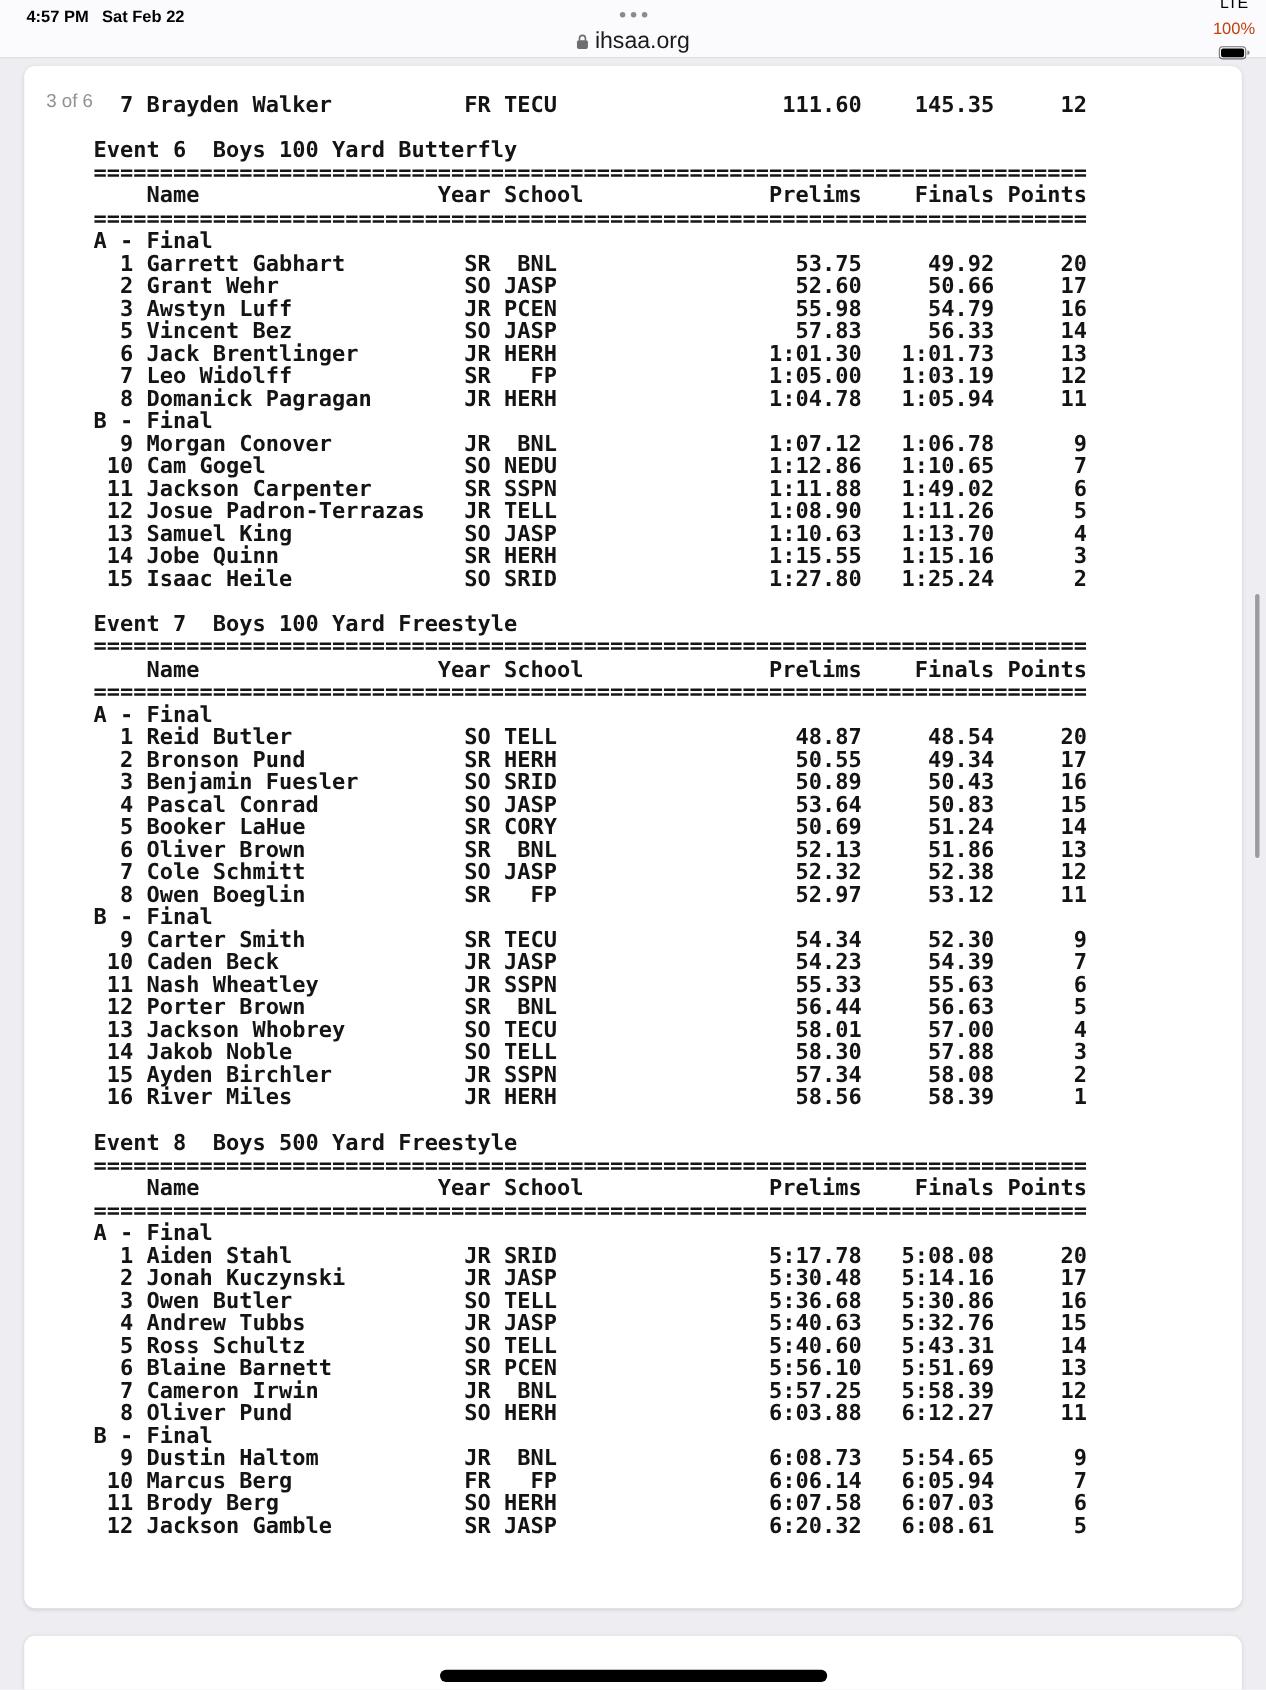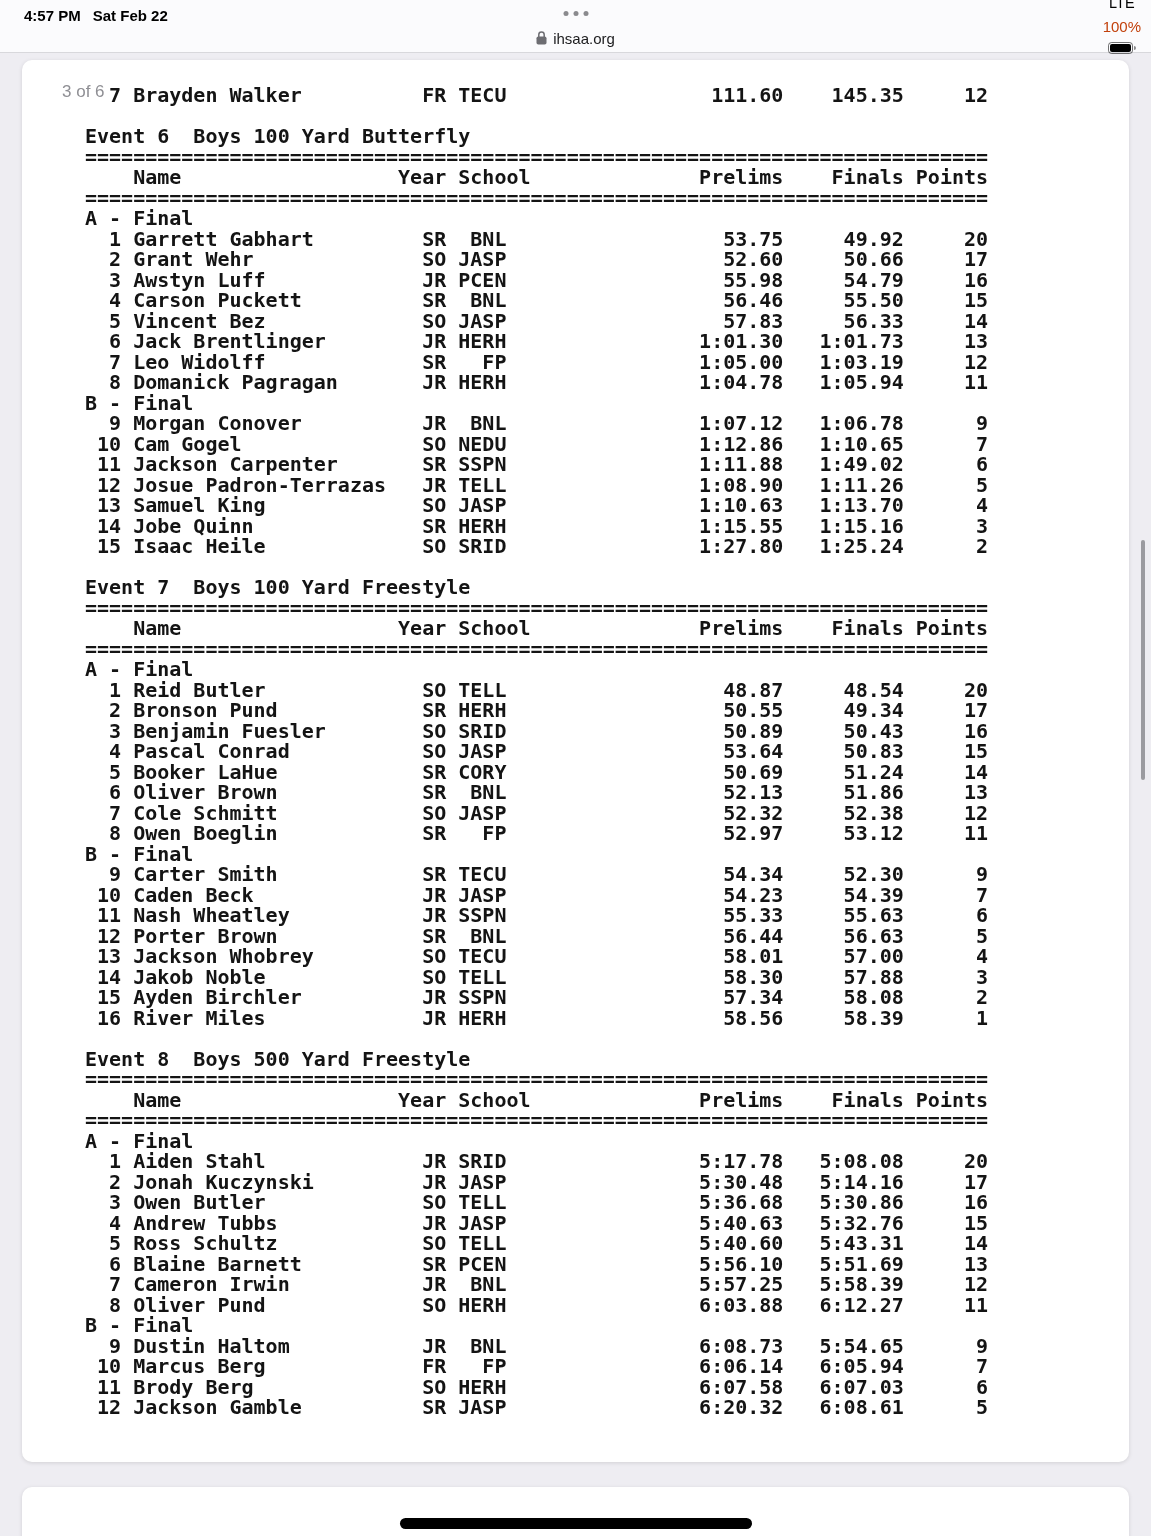--- a/index.html
+++ b/index.html
@@ -55,26 +55,26 @@
   }
   .batt-fill{display:block;width:100%;height:100%;background:#000;border-radius:2px;}
   .batt-nub{width:1.5px;height:4px;background:rgba(0,0,0,0.45);
     border-radius:0 2px 2px 0;margin-left:1px;display:block;}
   .url-row{
     position:absolute;top:27px;left:0;width:100%;height:22px;
     display:flex;align-items:center;justify-content:center;gap:6px;
     cursor:pointer;
   }
   .lock svg{display:block;}
-  .url-domain{font-size:15px;color:#1b1b1d;}
+  .url-domain{font-size:21px;color:#1b1b1d;}
   
   .viewer{position:absolute;top:54px;left:0;width:1151px;height:1482px;background:var(--page-bg);}
   .page-indicator{
     position:absolute;left:42px;top:28px;
-    font-size:17px;color:var(--muted);z-index:3;margin-left:20px;
+    font-size:17px;color:var(--muted);z-index:3;
   }
   .pdf-page{
     position:absolute;left:22px;width:1107px;
     background:var(--card-bg);
     border-radius:10px;
     box-shadow:0 1px 4px rgba(0,0,0,0.12);
   }
   .pdf-page.p3{top:6px;height:1402px;}
   .pdf-page.p4{top:1433px;height:120px;}
   
@@ -147,21 +147,20 @@
         <div class="ln row">  7 Brayden Walker          FR TECU                 111.60    145.35     12</div>
         <div class="ln blank"></div>
         <div class="ln title">Event 6  Boys 100 Yard Butterfly</div>
         <div class="ln sep">===========================================================================</div>
         <div class="ln header">    Name                  Year School              Prelims    Finals Points</div>
         <div class="ln sep">===========================================================================</div>
         <div class="ln section">A - Final</div>
         <div class="ln row">  1 Garrett Gabhart         SR  BNL                  53.75     49.92     20</div>
         <div class="ln row">  2 Grant Wehr              SO JASP                  52.60     50.66     17</div>
         <div class="ln row">  3 Awstyn Luff             JR PCEN                  55.98     54.79     16</div>
-        <div class="ln row">  4 Carson Puckett          SR  BNL                  56.46     55.50     15</div>
         <div class="ln row">  5 Vincent Bez             SO JASP                  57.83     56.33     14</div>
         <div class="ln row">  6 Jack Brentlinger        JR HERH                1:01.30   1:01.73     13</div>
         <div class="ln row">  7 Leo Widolff             SR   FP                1:05.00   1:03.19     12</div>
         <div class="ln row">  8 Domanick Pagragan       JR HERH                1:04.78   1:05.94     11</div>
         <div class="ln section">B - Final</div>
         <div class="ln row">  9 Morgan Conover          JR  BNL                1:07.12   1:06.78      9</div>
         <div class="ln row"> 10 Cam Gogel               SO NEDU                1:12.86   1:10.65      7</div>
         <div class="ln row"> 11 Jackson Carpenter       SR SSPN                1:11.88   1:49.02      6</div>
         <div class="ln row"> 12 Josue Padron-Terrazas   JR TELL                1:08.90   1:11.26      5</div>
         <div class="ln row"> 13 Samuel King             SO JASP                1:10.63   1:13.70      4</div>

